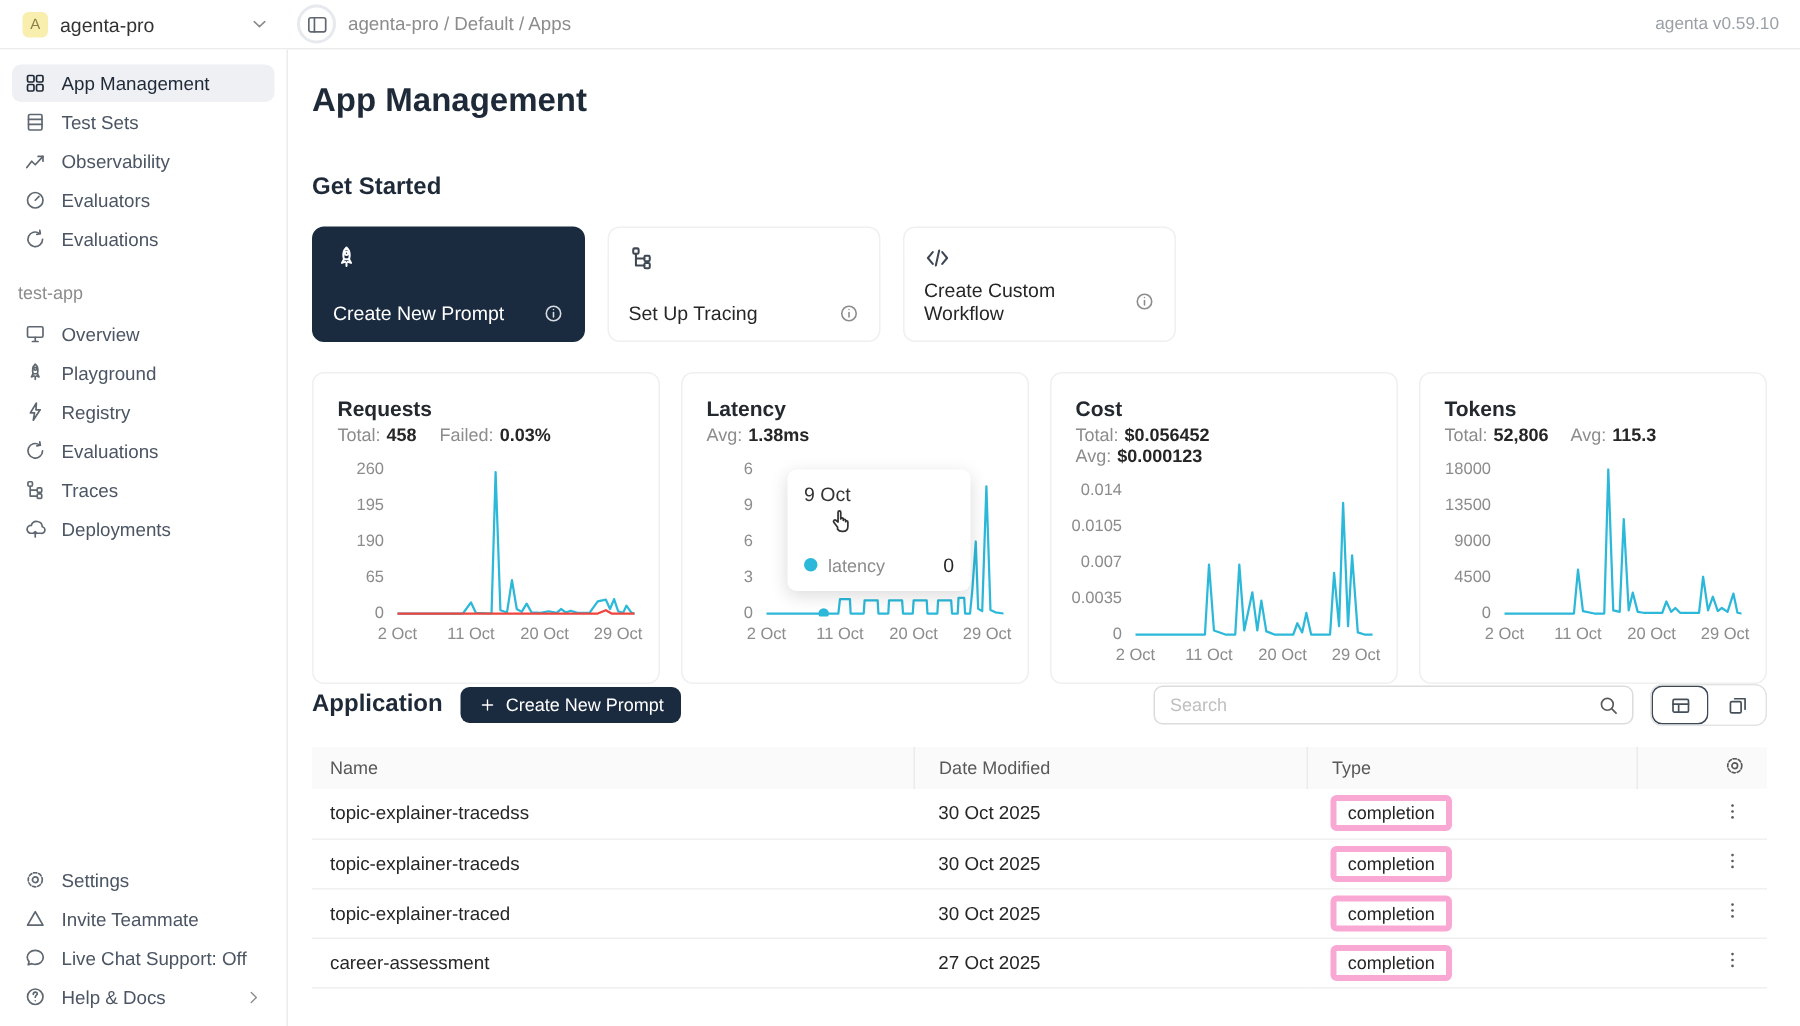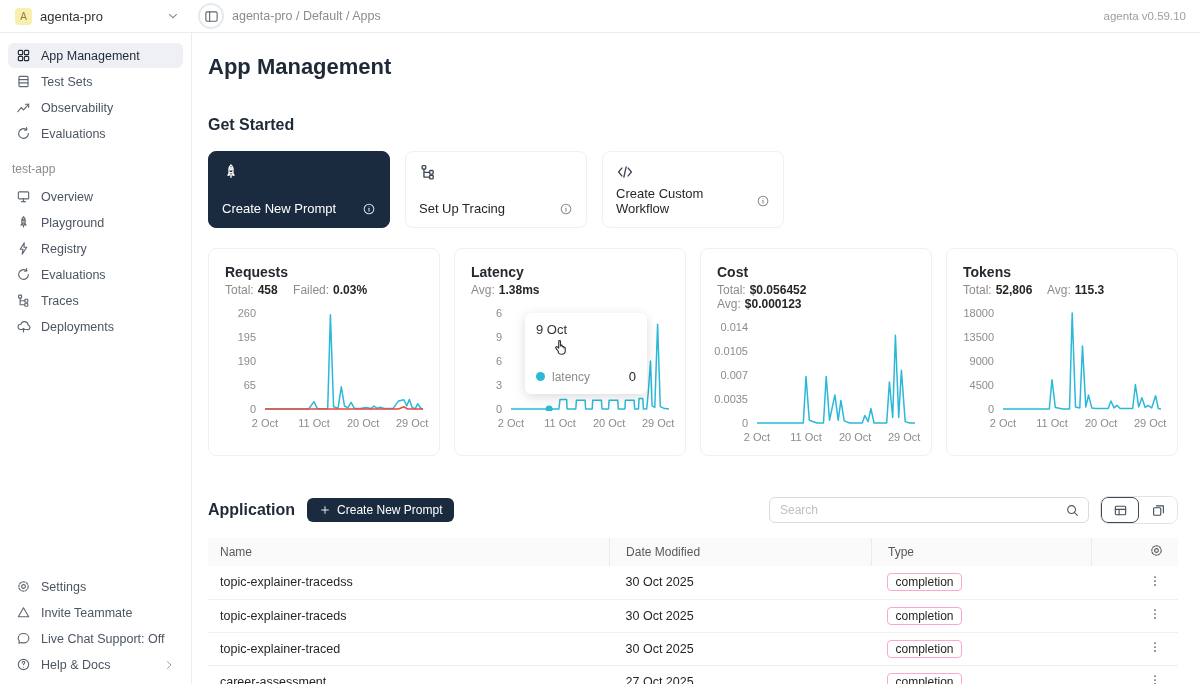--- a/index.html
+++ b/index.html
@@ -68,21 +68,21 @@
   .tooltip { position:absolute; left:70px; top:64px; width:122px; background:#fff; border-radius:6px;
     box-shadow:0 3px 12px rgba(0,0,0,.14); padding:9px 11px 10px; z-index:5; }
   .tt-date { font-size:13px; color:#333; font-weight:500; }
   .tt-cursor { position:absolute; left:26px; top:25px; }
   .tt-row { display:flex; align-items:center; gap:7px; margin-top:32px; }
   .tt-dot { width:9px; height:9px; border-radius:50%; }
   .tt-name { font-size:12px; color:#8c8c8c; }
   .tt-val { margin-left:auto; font-size:13px; color:#262626; }
 
   
-  .app-row { display:flex; align-items:center; margin-top:40px; }
+  .app-row { display:flex; align-items:center; }
   .create-btn { margin-left:12px; height:24px; display:flex; align-items:center; gap:6px;
     background:#1b2b3f; color:#fff; border:none; border-radius:6px; padding:0 12px; font-size:12px; cursor:pointer;
     font-family:"Liberation Sans",sans-serif; }
   .right-tools { margin-left:auto; display:flex; align-items:center; gap:11px; }
   .search-box { width:320px; height:26px; border:1px solid #dcdcdc; border-radius:6px;
     display:flex; align-items:center; background:#fff; }
   .search-box input { flex:1; border:none; outline:none; padding:0 10px; font-size:12px; color:#262626;
     font-family:"Liberation Sans",sans-serif; background:transparent; }
   .search-box input::placeholder { color:#bfbfbf; }
   .search-ic { color:#595959; padding-right:8px; display:flex; cursor:pointer; }
@@ -93,21 +93,21 @@
 
   
   table { width:100%; border-collapse:collapse; margin-top:14px; table-layout:fixed; }
   thead tr { background:#fafafa; height:28px; }
   th { font-size:12px; color:#595959; font-weight:500; text-align:left; padding:0 12px; }
   th + th { border-left:1px solid #ebebeb; padding:0 16px; }
   th.act { text-align:right; padding-right:14px; }
   td { font-size:12.5px; color:#262626; height:33px; border-bottom:1px solid #f0f0f0; padding:0 12px; }
   td + td { padding:0 16px; }
   td.act { text-align:right; padding-right:16px; }
-  .tag { display:inline-block; border:1px solid #f9a8d4; border-radius:4px; padding:1px 7px;
+  .tag { display:inline-block; border:4px solid #f9a8d4; border-radius:4px; padding:1px 7px;
     font-size:12px; color:#262626; background:#fff; }
   .dots { color:#595959; display:inline-flex; cursor:pointer; }
   .gear-h { color:#595959; display:inline-flex; cursor:pointer; }
 </style>
 </head>
 <body>
 
 <header class="topbar">
   <div class="ws">
     <span class="avatar">A</span>
@@ -152,20 +152,29 @@
     <span class="nlabel">Test Sets</span>
   </div>
   <div class="nav-item">
     <span class="nicon">
         <svg class="ic" width="15" height="15" viewBox="0 0 16 16">
           <path d="M2 12.5l3.5-4.5 2.5 2.5 5.5-6"></path>
           <path d="M13.5 8V4.5H10"></path>
         </svg>
       </span>
     <span class="nlabel">Observability</span>
+  </div>
+  <div class="nav-item">
+    <span class="nicon">
+        <svg class="ic" width="15" height="15" viewBox="0 0 16 16">
+          <circle cx="8" cy="8" r="5.5"></circle>
+          <path d="M8 8l2.7-2.7"></path>
+        </svg>
+      </span>
+    <span class="nlabel">Evaluators</span>
   </div>
   <div class="nav-item">
     <span class="nicon">
         <svg class="ic" width="15" height="15" viewBox="0 0 16 16">
           <path d="M13.2 8A5.2 5.2 0 1 1 11 3.8"></path>
           <path d="M11.2 1.6l.4 2.5-2.5.4"></path>
         </svg>
       </span>
     <span class="nlabel">Evaluations</span>
   </div>

